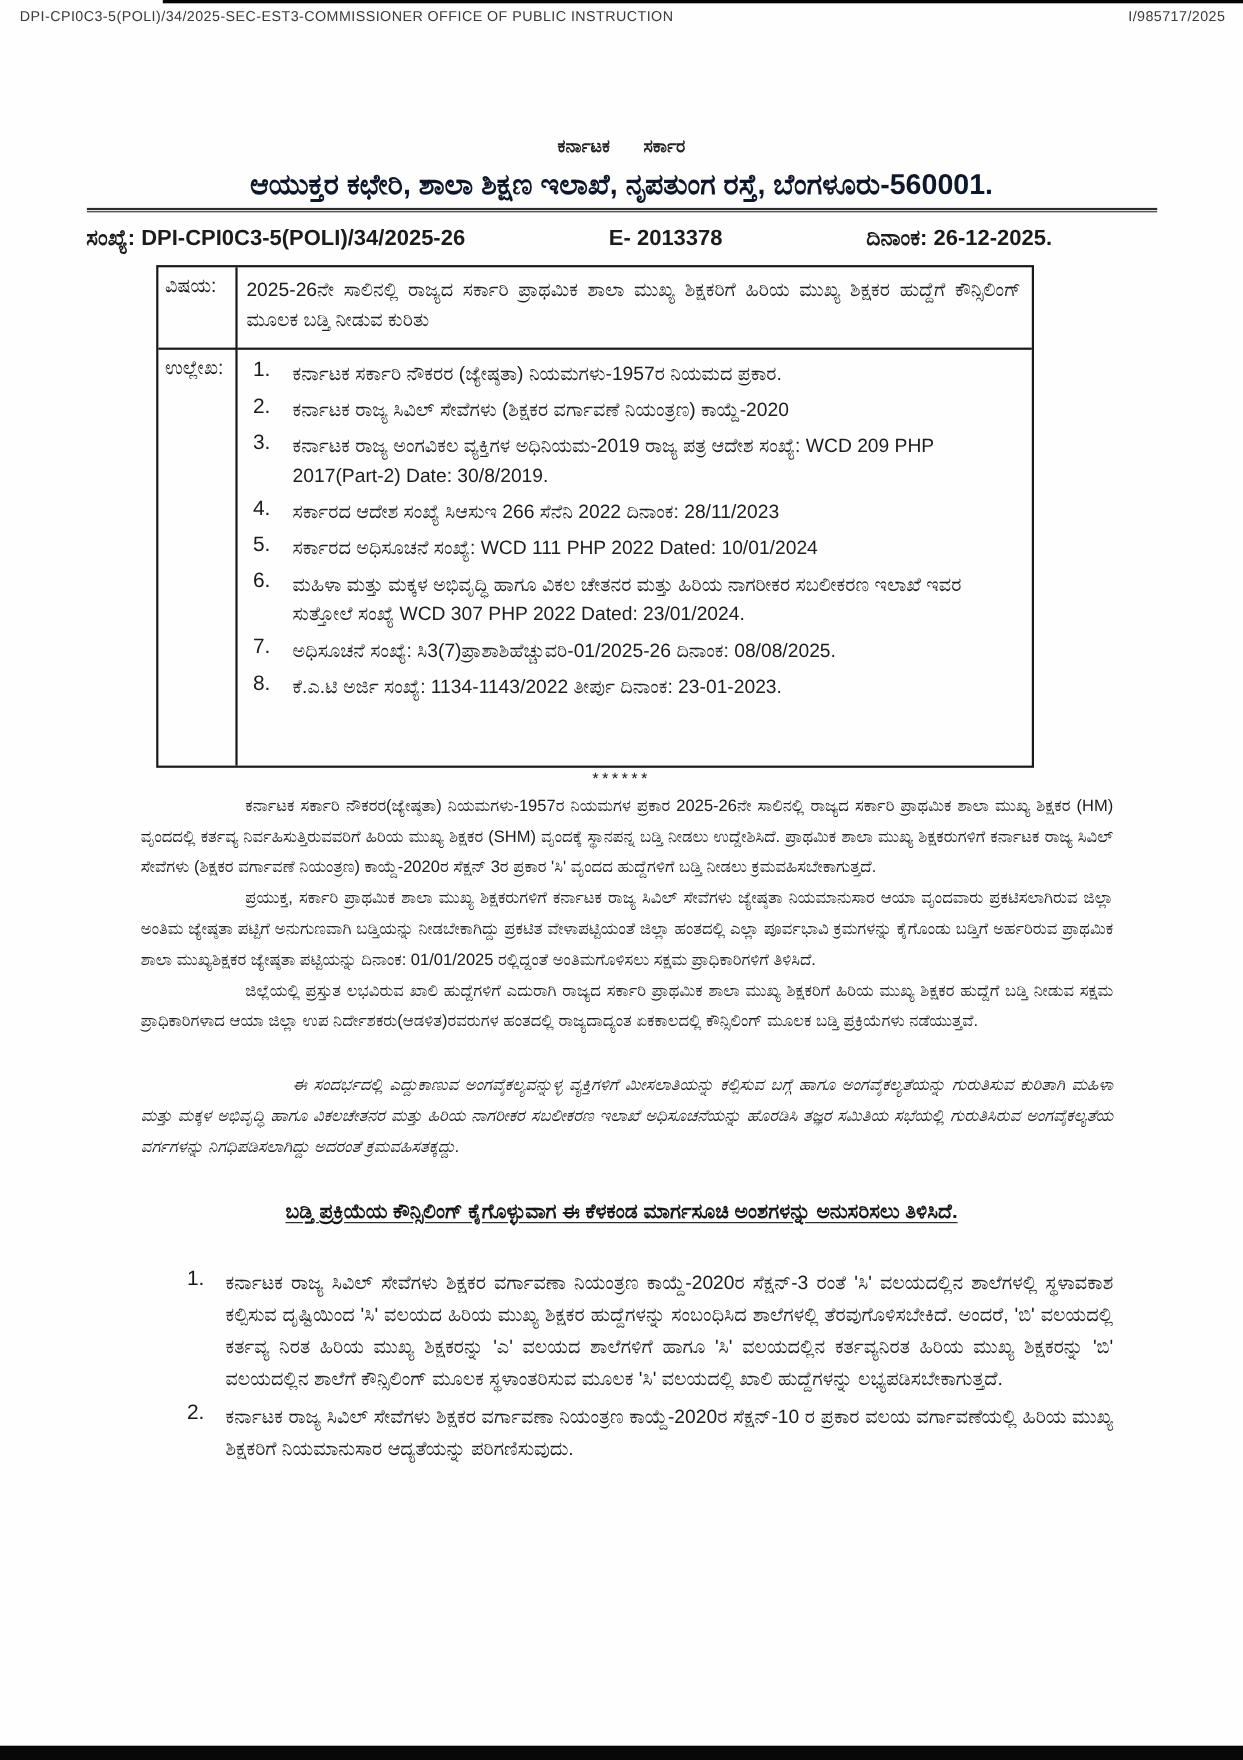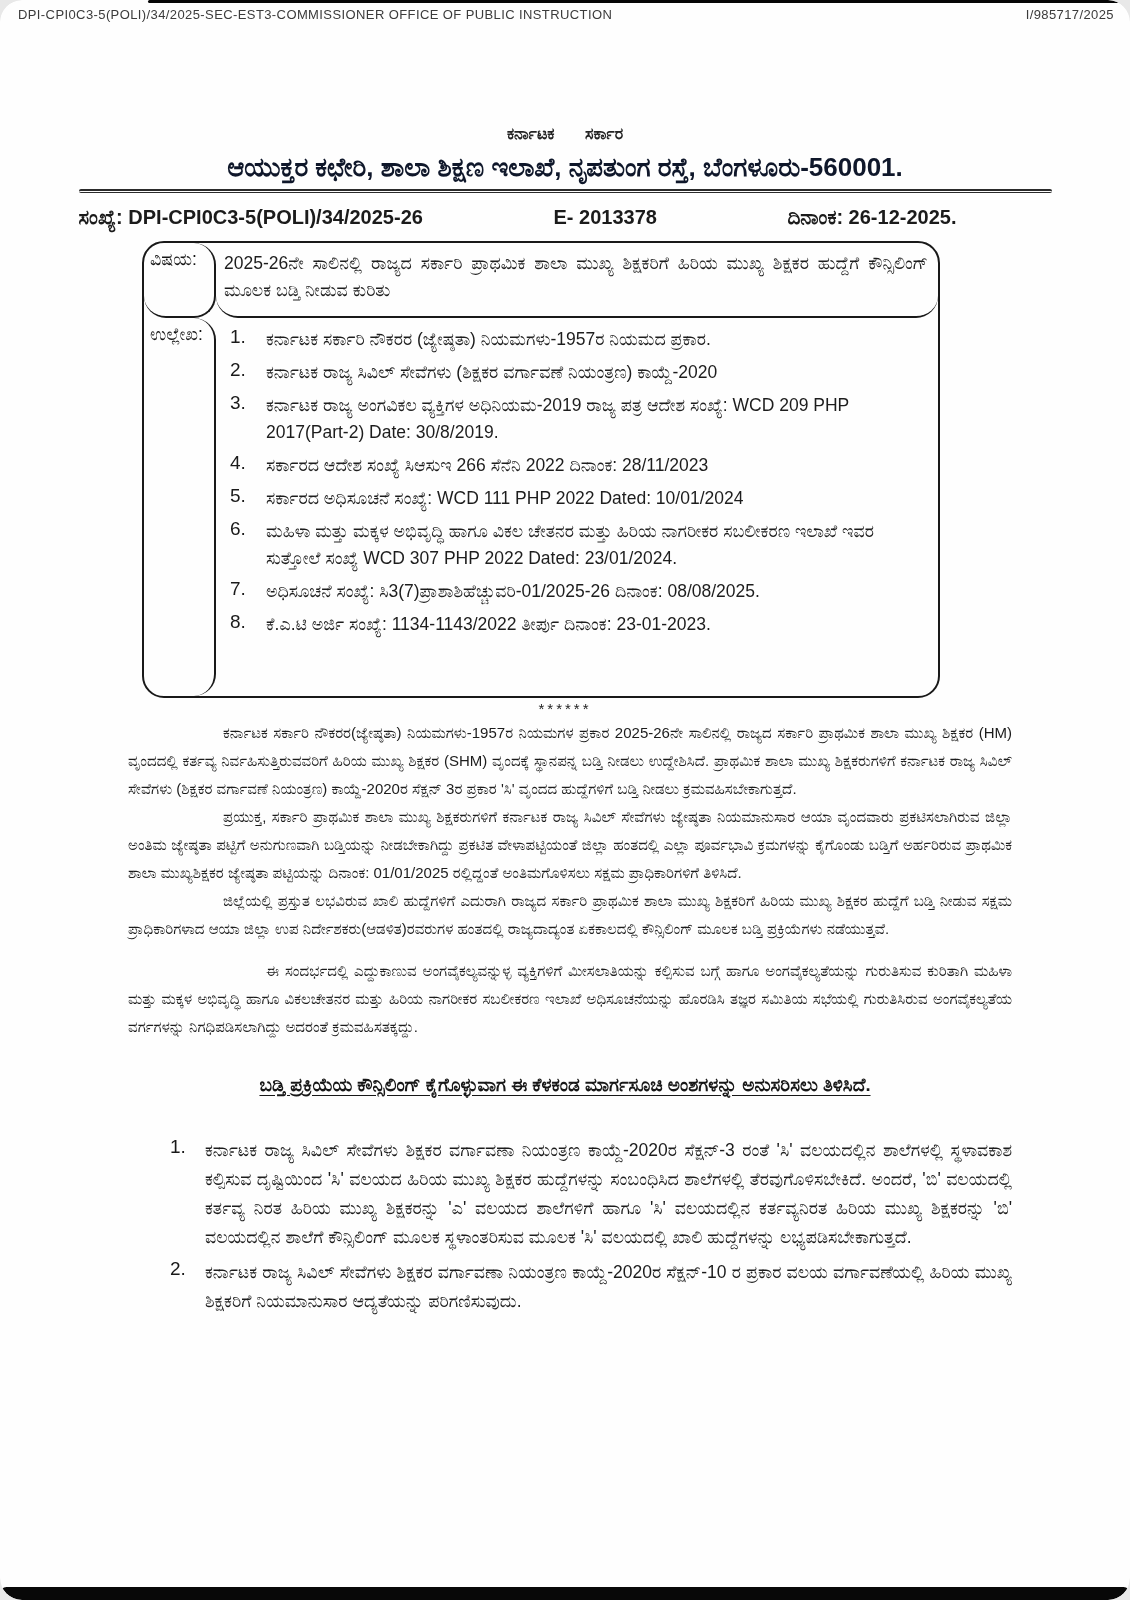--- a/index.html
+++ b/index.html
@@ -1,15 +1,15 @@
 <!DOCTYPE html>
 <html><head>
 <meta charset="utf-8">
 <style>
-  * { margin: 0; padding: 0; box-sizing: border-box; border-radius: 22px; }
+  * { margin: 0; padding: 0; box-sizing: border-box; }
   html, body { background: #e8e8e8; }
   body { font-family: "Liberation Sans", sans-serif; }
   .page {
     position: relative;
     width: 1130px; height: 1600px;
     margin: 0 auto;
     background: #fefefe;
     color: #1d1d1d;
     overflow: hidden;
   }
@@ -62,21 +62,21 @@
   .ref-num { font-size: 19px; color: #1a1a1a; padding-left: 4px; }
   .ref-text { line-height: 27px; }
 
   .separator { text-align: center; font-size: 15px; letter-spacing: 3px; color: #222; margin-top: 3px; line-height: 16px; }
 
   .body-text { margin: 2px 20px 0 128px; width: 884px; }
   .body-text p {
     font-size: 15px; line-height: 28px; text-align: justify;
     color: #1c1c1c; text-indent: 95px;
   }
-  .body-text p.p4 { margin-top: 14px; text-indent: 138px; }
+  .body-text p.p4 { margin-top: 30px; text-indent: 138px; font-style: italic; }
 
   .guide-heading {
     width: 780px; margin: 26px auto 0 auto; text-align: center;
     font-size: 18.5px; font-weight: 700; line-height: 35px;
     text-decoration: underline; text-underline-offset: 4px; color: #171717;
   }
   .guide-list { margin: 34px 20px 0 170px; width: 842px; }
   .guide-item { display: grid; grid-template-columns: 35px 1fr; margin-bottom: 6px; }
   .guide-num { font-size: 19px; color: #181818; }
   .guide-text { font-size: 17.5px; line-height: 29px; text-align: justify; color: #1c1c1c; }

